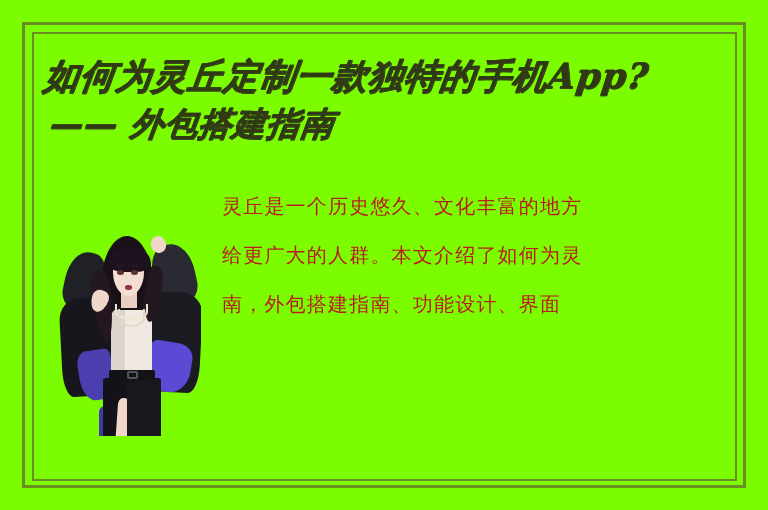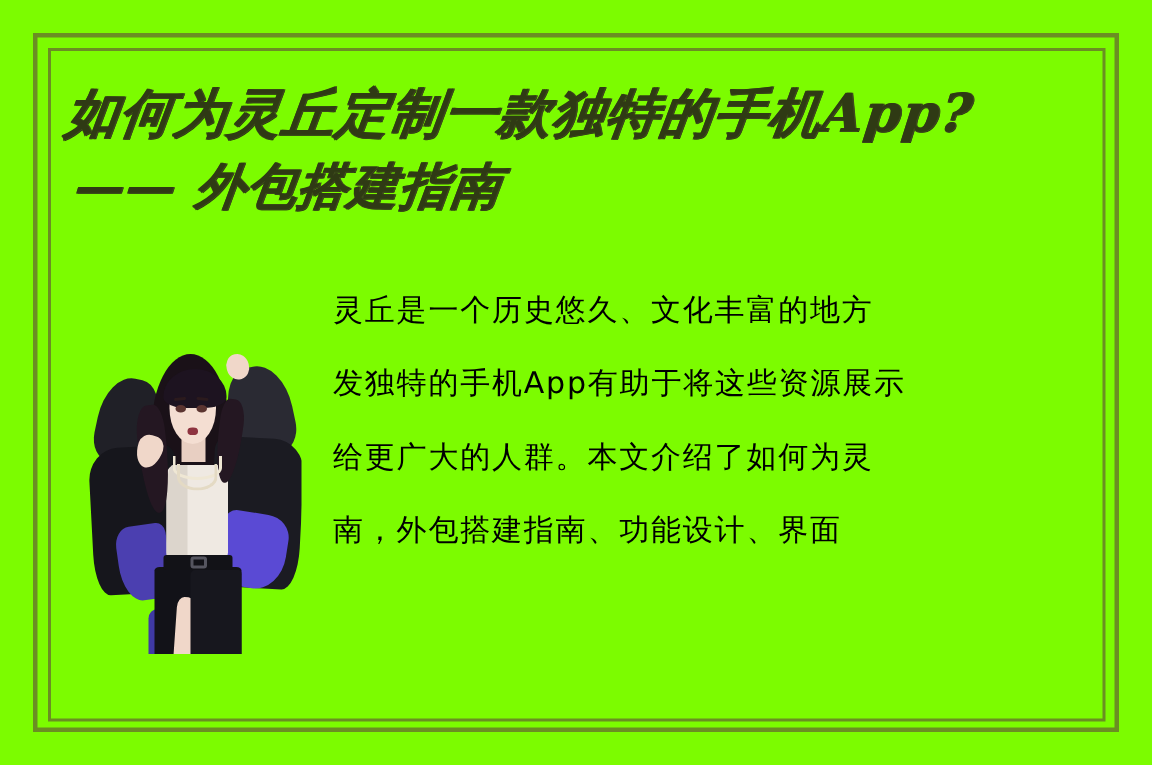--- a/index.html
+++ b/index.html
@@ -78,21 +78,21 @@
   }
 
   
   .body-copy {
     position: absolute;
     left: 222px;
     top: 182px;
     width: 500px;
   }
   .body-line {
-    color: #000000;
+    color: #b91c1c;
     font-family: "DejaVu Sans", "Liberation Sans", sans-serif;
     font-size: 20px;
     line-height: 49px;
     letter-spacing: 1.2px;
     white-space: nowrap;
   }
 
   
   .illustration {
     position: absolute;
@@ -328,21 +328,20 @@
   <div class="frame-outer"></div>
   <div class="frame-inner"></div>
 
   <div class="headline">
     <div class="headline-line l1">如何为灵丘定制一款独特的手机App?</div>
     <div class="headline-line l2">—— 外包搭建指南</div>
   </div>
 
   <div class="body-copy">
     <div class="body-line">灵丘是一个历史悠久、文化丰富的地方</div>
-    <div class="body-line">发独特的手机App有助于将这些资源展示</div>
     <div class="body-line">给更广大的人群。本文介绍了如何为灵</div>
     <div class="body-line">南，外包搭建指南、功能设计、界面</div>
   </div>
 
   <div class="illustration">
     <div class="ill-stage">
       <div class="ill-arm-l"></div>
       <div class="ill-arm-r"></div>
       <div class="ill-hair-back"></div>
       <div class="ill-jacket-l"></div>

